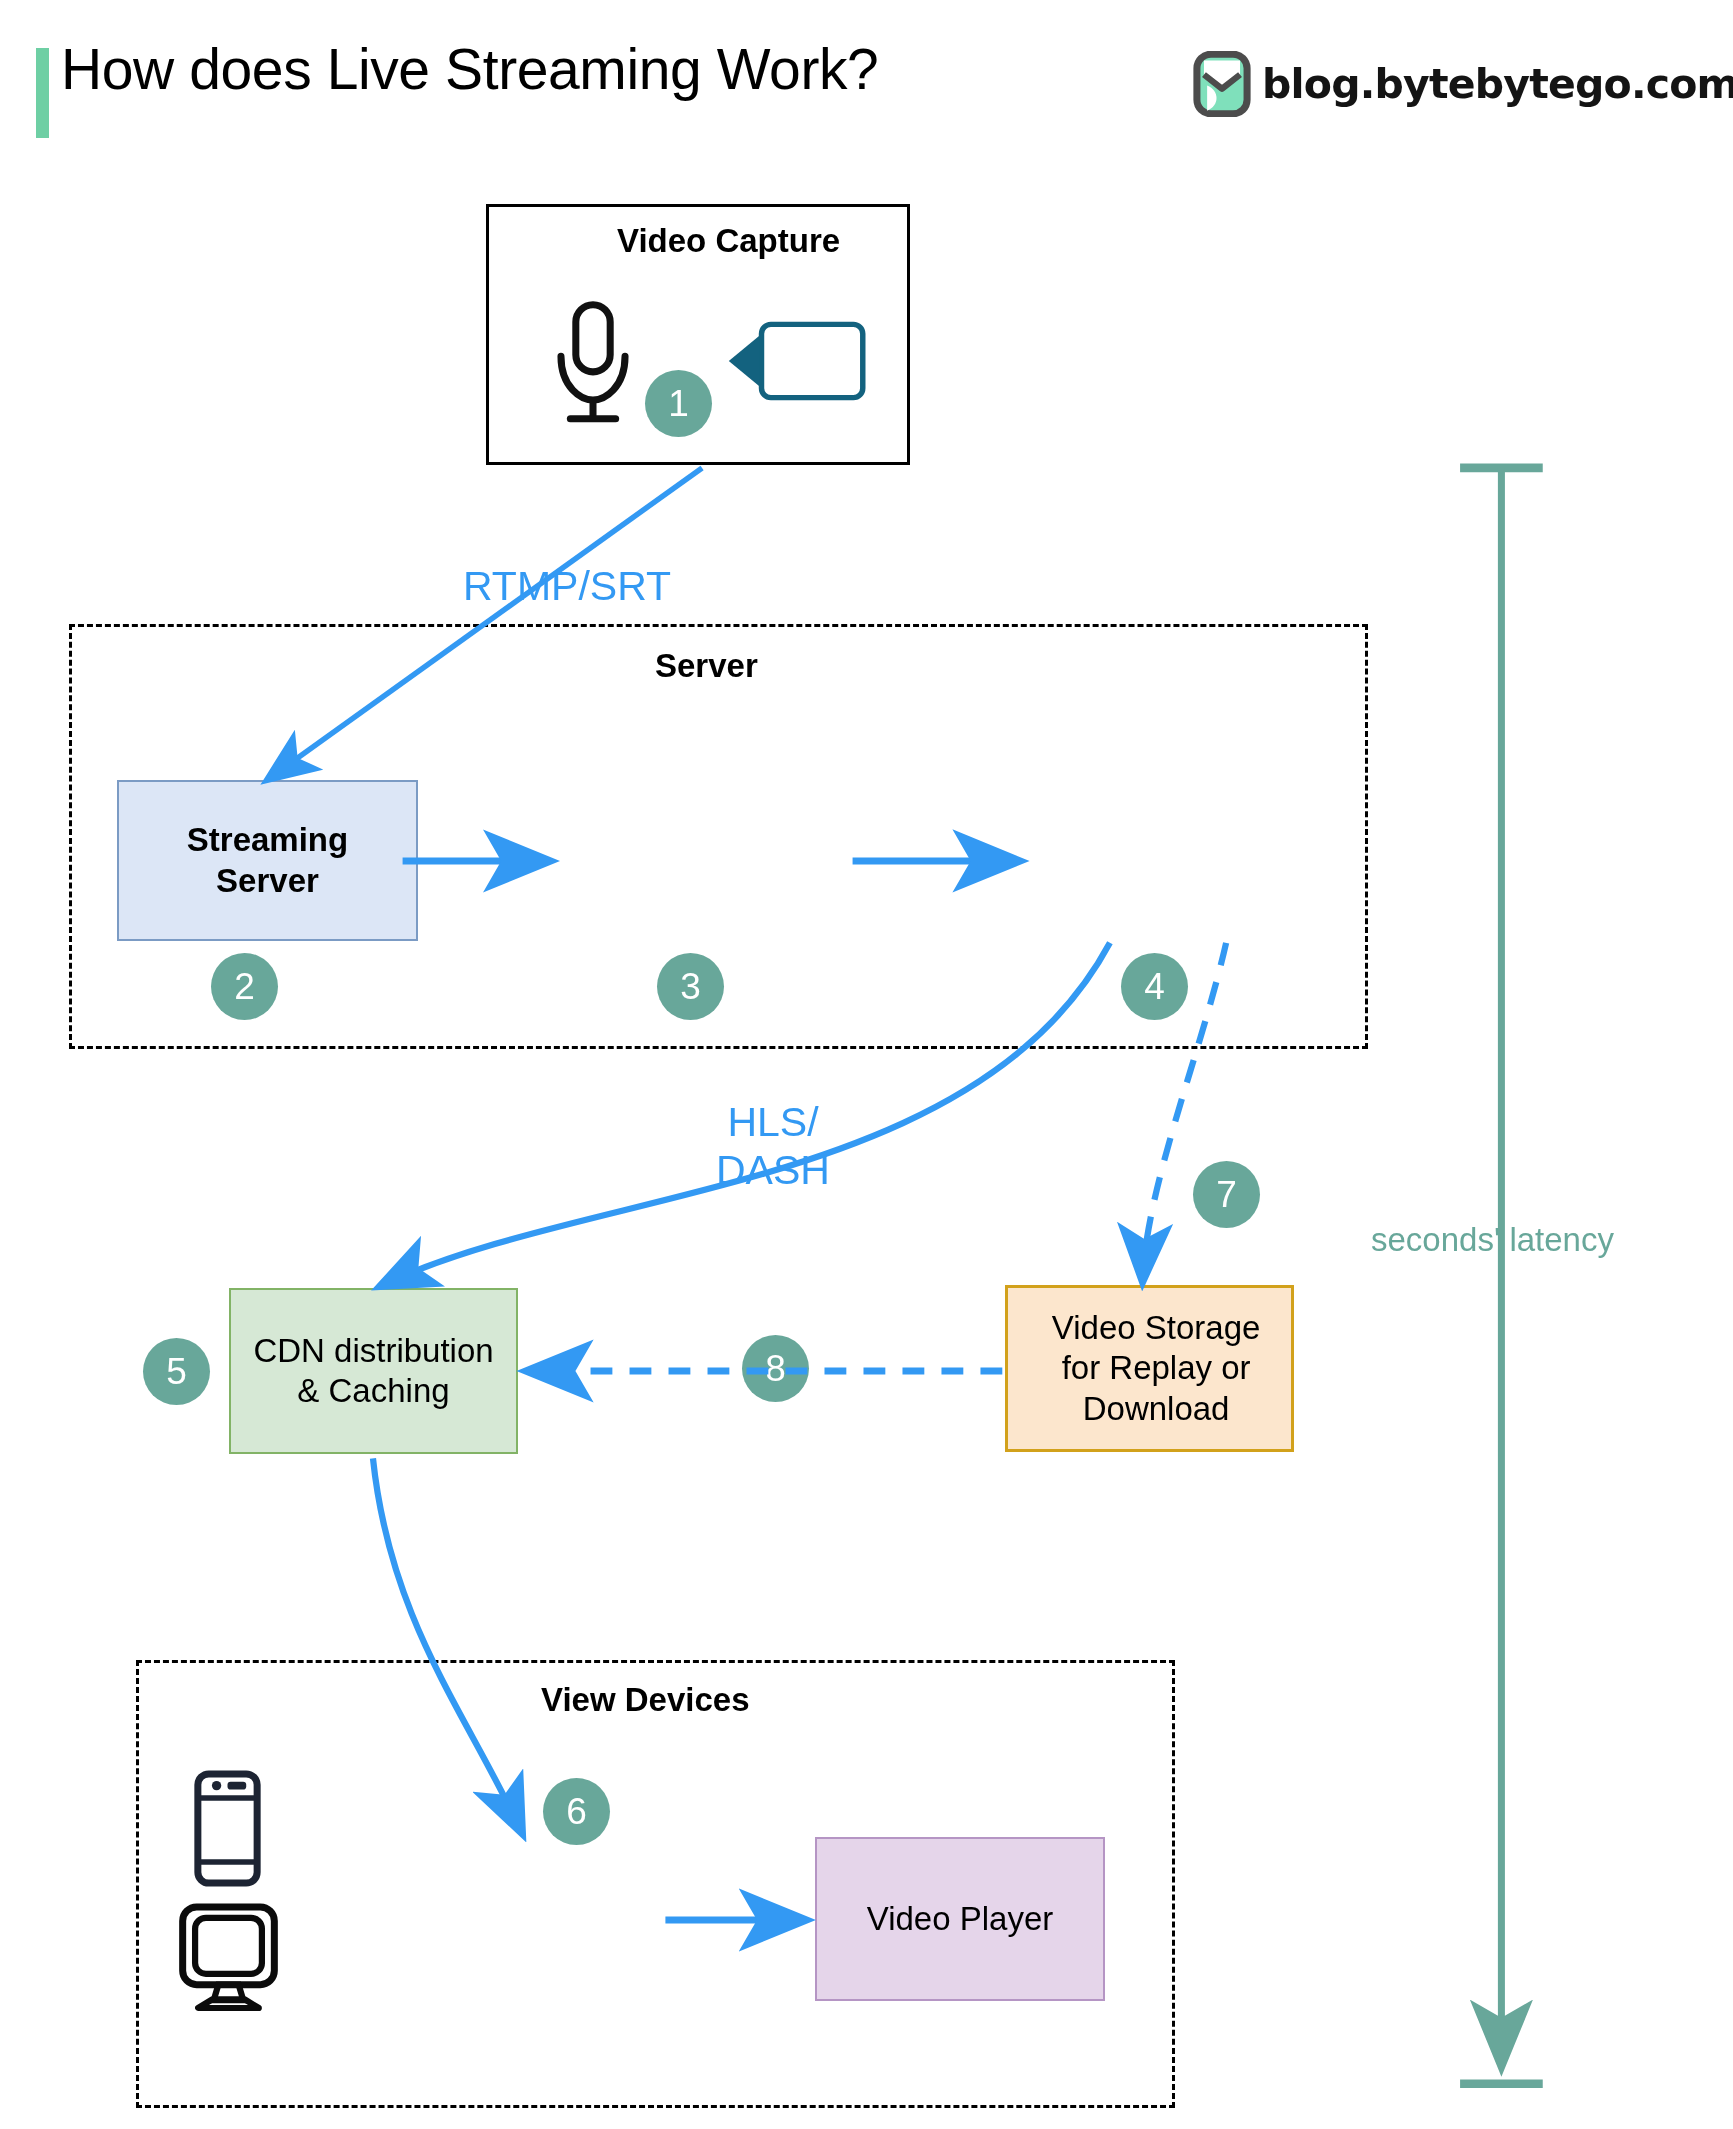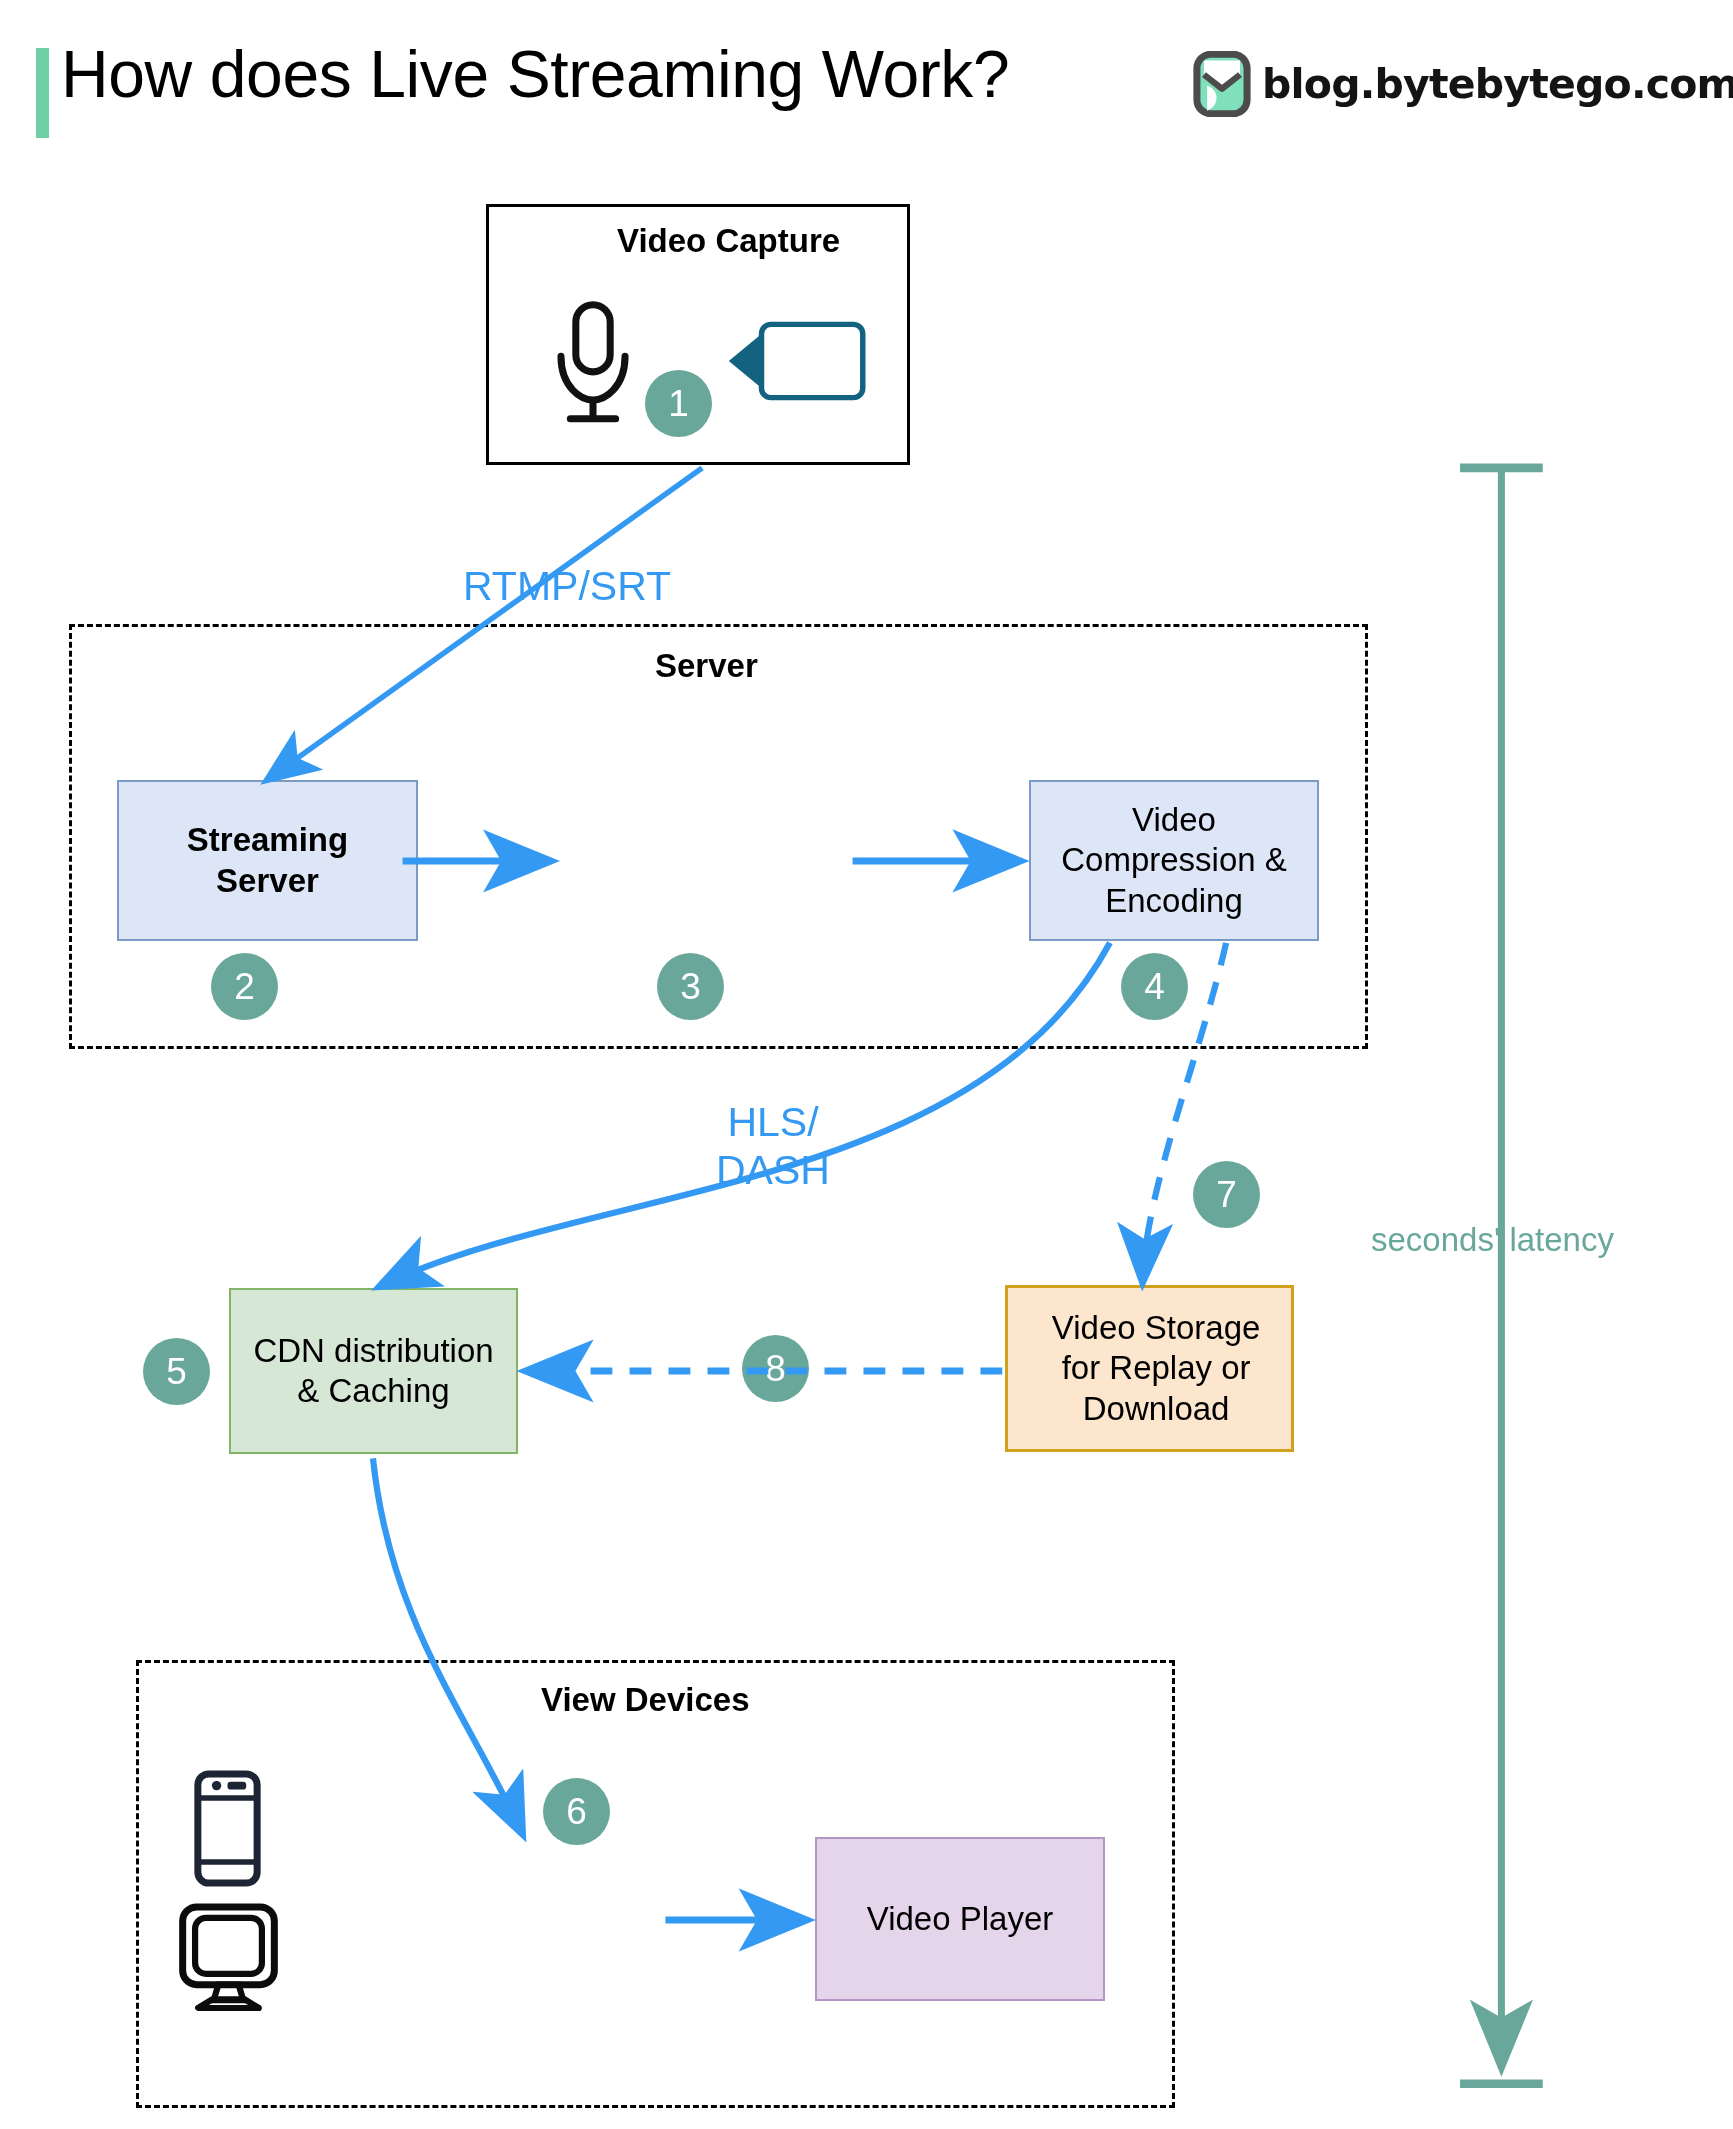--- a/index.html
+++ b/index.html
@@ -17,21 +17,21 @@
   }
 
   
   #header-accent-bar {
     position: absolute; left: 36px; top: 48px;
     width: 12.5px; height: 90px;
     background: #6ecfa4;
   }
   #page-title {
     position: absolute; left: 61px; top: 37px;
-    font-size: 66px; font-weight: 400; color: #000000;
+    font-size: 57px; font-weight: 400; color: #000000;
     line-height: 1.15; white-space: nowrap;
     letter-spacing: -0.4px;
   }
   #brand {
     position: absolute; left: 1193px; top: 51px;
     display: flex; align-items: center; gap: 11px;
   }
   #brand-logo { width: 58px; height: 66px; flex: 0 0 auto; }
   #brand-text {
     font-size: 41px; color: #141414; font-weight: 600;
@@ -145,23 +145,20 @@
   <div class="group-dashed" style="left:69px; top:624px; width:1299px; height:425px;"></div>
   <div class="group-label" style="left:655px; top:647px;">Server</div>
 
   <div class="box box-blue" style="left:117px; top:780px; width:301px; height:161px;font-weight:bold;">
     <span>Streaming<br>Server</span>
   </div>
   <div class="badge" style="left:211px; top:953px;">2</div>
 
   <div class="badge" style="left:657px; top:953px;">3</div>
 
-  <div class="box box-blue" style="left:1029px; top:780px; width:290px; height:161px;">
-    <span>Video<br>Compression &amp;<br>Encoding</span>
-  </div>
   <div class="badge" style="left:1121px; top:953px;">4</div>
 
   <div class="box box-green" style="left:229px; top:1288px; width:289px; height:166px;">
     <span>CDN distribution<br>&amp; Caching</span>
   </div>
   <div class="badge" style="left:143px; top:1338px;">5</div>
 
   <div class="box box-orange" style="left:1005px; top:1285px; width:289px; height:167px;">
     <span>Video Storage<br>for Replay or<br>Download</span>
   </div>

